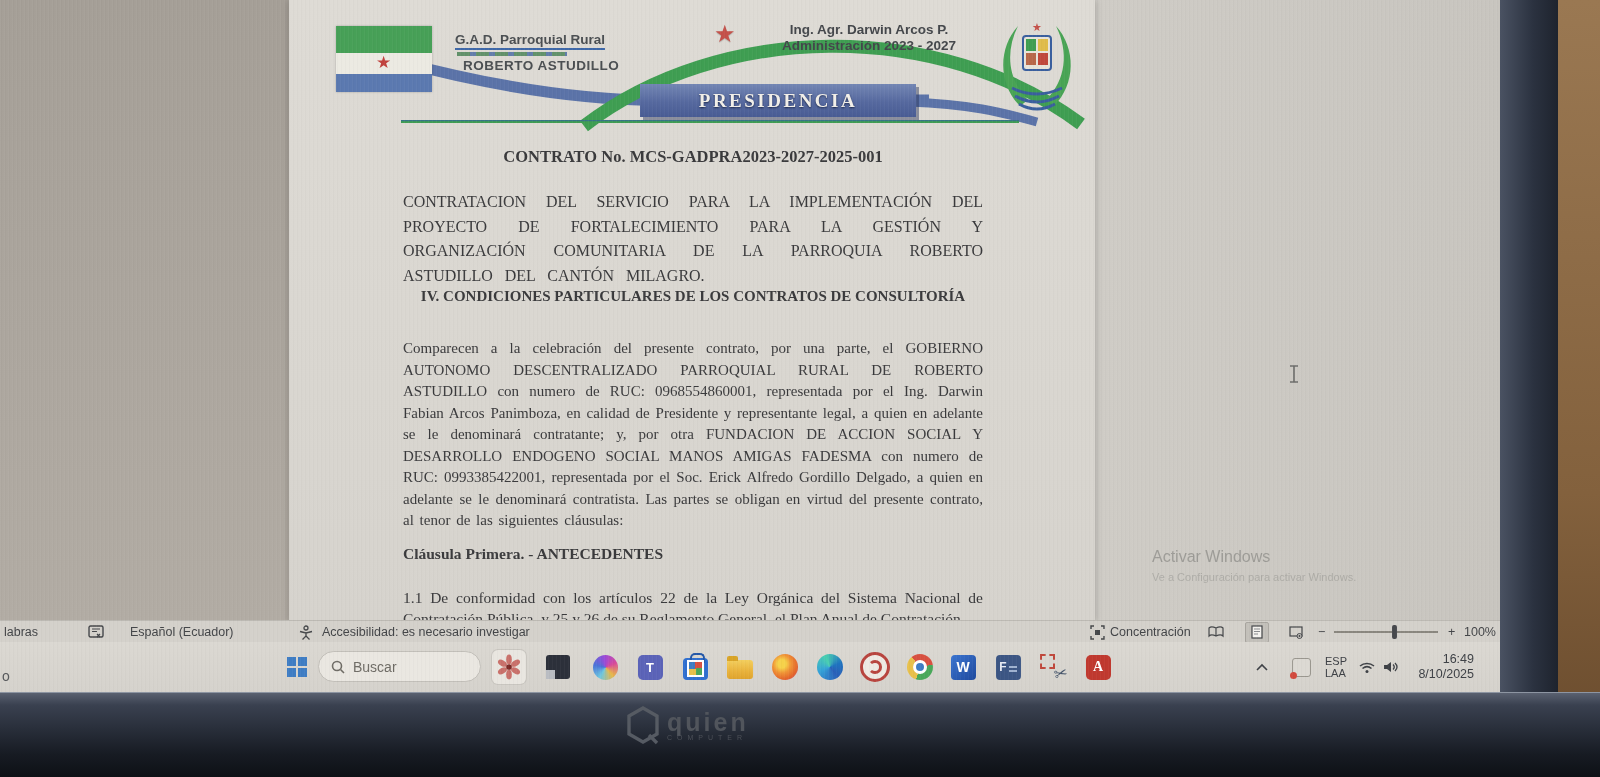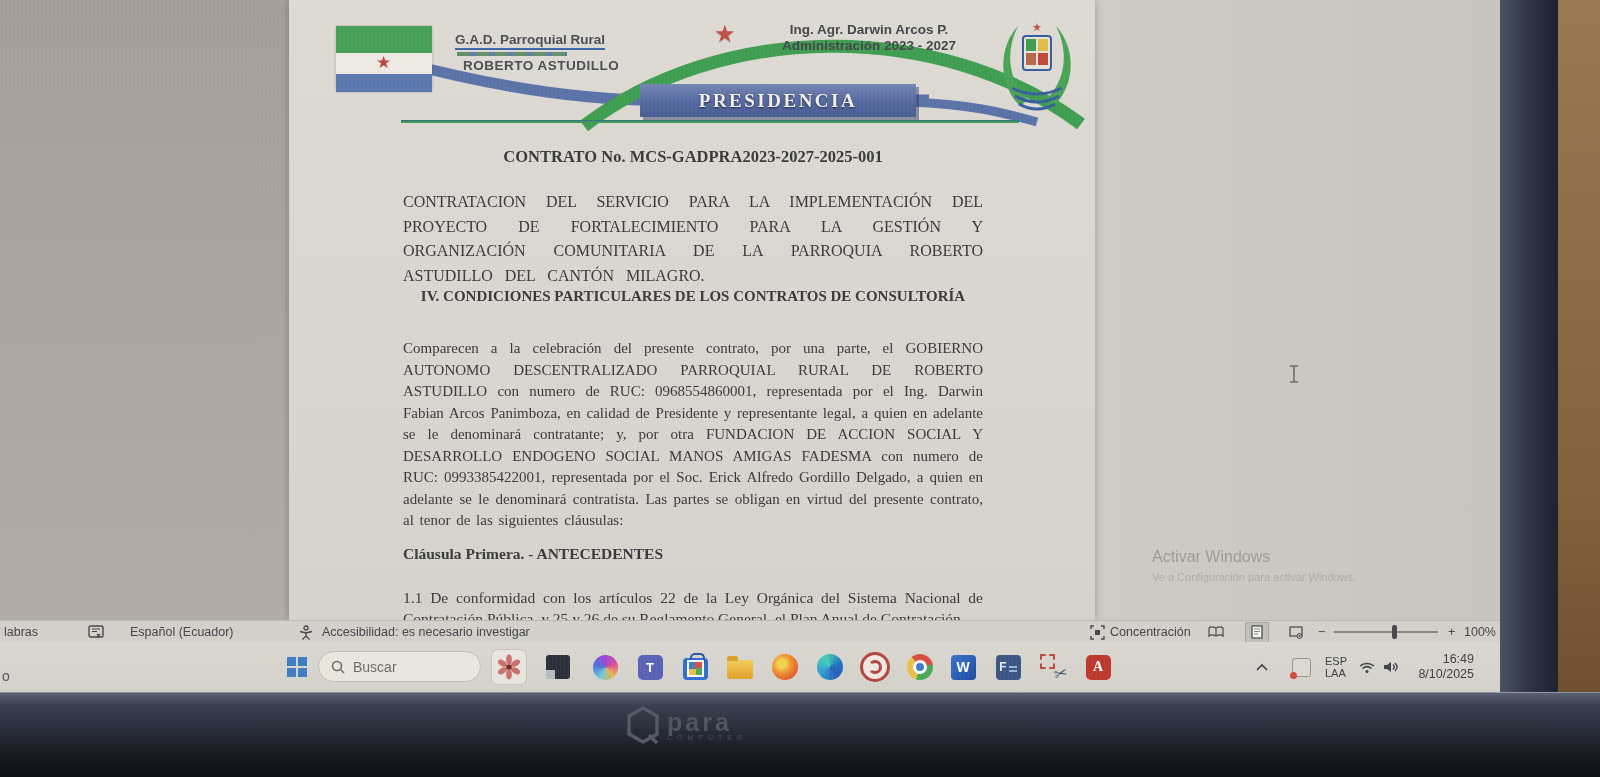--- a/index.html
+++ b/index.html
@@ -375,18 +375,18 @@
 
   <div class="abs bezel-right"></div>
   <div class="abs wall-strip"></div>
   <div class="abs bezel-bottom"></div>
   <div class="abs brand">
     <svg width="36" height="42">
       <path d="M18 3 L32 11 V29 L18 37 L4 29 V11 Z" fill="none" stroke="#565b63" stroke-width="3.4"></path>
       <path d="M24 30 L32 38" stroke="#565b63" stroke-width="3.4"></path>
     </svg>
     <div>
-      <div class="brand-text">para</div>
+      <div class="brand-text">quien</div>
       <div class="brand-sub">COMPUTER</div>
     </div>
   </div>
 
 </div>
 
 </body></html>

